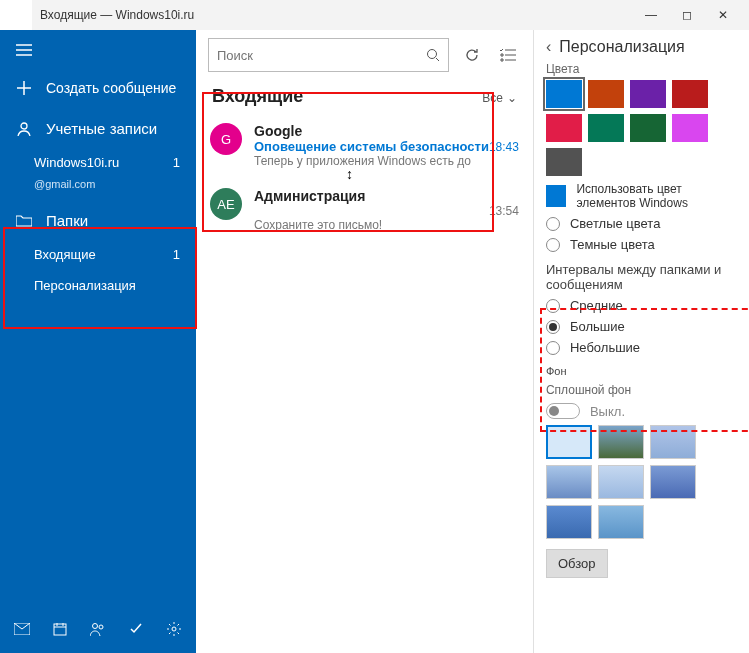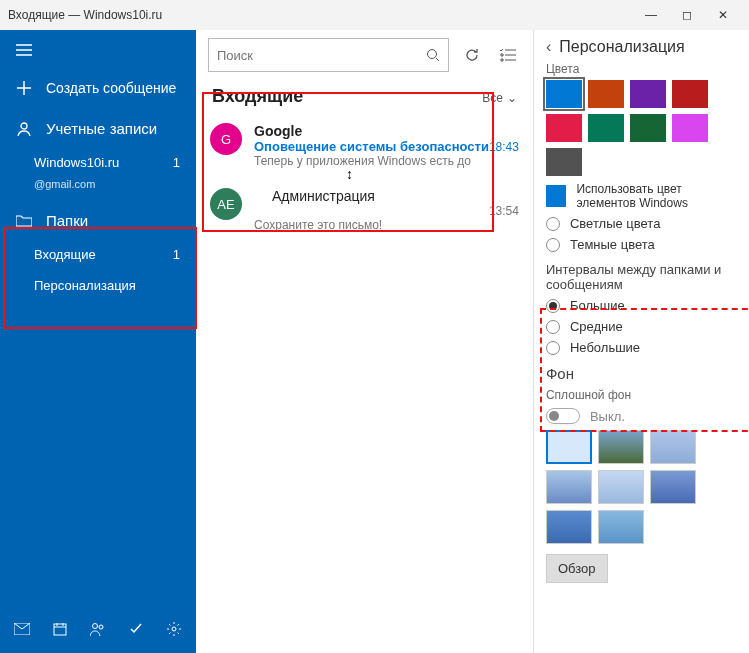--- a/index.html
+++ b/index.html
@@ -1,18 +1,18 @@
 <!DOCTYPE html>
 <html><head>
 <meta charset="utf-8">
 <style>
 * { margin: 0; padding: 0; box-sizing: border-box; font-family: "Segoe UI", Arial, sans-serif; }
 body { width: 749px; height: 653px; overflow: hidden; background: #fff; }
 
-.titlebar { height: 30px; background: #f3f3f3; display: flex; align-items: center; padding: 0 8px; font-size: 12px; color: #333; }
+.titlebar { height: 30px; background: #f3f3f3; display: flex; align-items: center; padding: 0 8px; font-size: 12px; color: #333; margin-left: 32px; }
 .titlebar .title { flex: 1; }
 .titlebar .ctrl { width: 36px; text-align: center; font-size: 12px; color: #333; cursor: default; }
 
 .app { display: flex; height: 623px; }
 
 
 .sidebar { width: 200px; background: #0063b1; color: #fff; display: flex; flex-direction: column; position: relative; }
 .sb-row { display: flex; align-items: center; padding: 10px 16px; font-size: 14px; cursor: default; gap: 14px; }
 .sb-row.ham { padding: 12px 16px; }
 .sb-icon { width: 16px; height: 16px; display: inline-flex; align-items: center; justify-content: center; }
@@ -38,21 +38,21 @@
 .listhdr .all { font-size: 12px; color: #555; display: flex; gap: 4px; align-items: center; }
 
 .msg { display: flex; padding: 10px 14px; gap: 12px; }
 .avatar { width: 32px; height: 32px; border-radius: 50%; display: flex; align-items: center; justify-content: center; color: #fff; font-size: 13px; font-weight: 400; flex-shrink: 0; }
 .msg-body { flex: 1; min-width: 0; }
 .msg-top { display: flex; justify-content: space-between; align-items: baseline; }
 .msg-from { font-size: 14px; color: #222; font-weight: 600; }
 .msg-time { font-size: 12px; color: #0078d4; }
 .msg-subj { font-size: 13px; color: #0078d4; font-weight: 600; white-space: nowrap; overflow: hidden; text-overflow: ellipsis; }
 .msg-prev { font-size: 12px; color: #777; white-space: nowrap; overflow: hidden; text-overflow: ellipsis; }
-.msg.read .msg-from { font-weight: 400; margin-left: 18px; }
+.msg.read .msg-from { font-weight: 700; }
 .msg.read .msg-subj { color: #555; font-weight: 400; }
 .msg.read .msg-time { color: #777; }
 
 .resize-cur { position: absolute; font-size: 14px; color: #000; }
 
 
 .pane { width: 240px; padding: 8px 12px; overflow: hidden; font-size: 13px; color: #333; position: relative; }
 .pane-hdr { display: flex; align-items: center; gap: 8px; margin-bottom: 4px; }
 .pane-hdr h3 { font-size: 16px; font-weight: 400; }
 .pane-hdr .back { font-size: 16px; color: #555; }
@@ -263,33 +263,33 @@
         <span class="radio"></span>
         <span>Светлые цвета</span>
       </div>
     <div class="opt">
         <span class="radio"></span>
         <span>Темные цвета</span>
       </div>
 
     <div class="sect-title">Интервалы между папками и сообщениям</div>
     <div class="opt">
+        <span class="radio"></span>
+        <span>Средние</span>
+      </div>
+    <div class="opt">
         <span class="radio on"></span>
         <span>Большие</span>
       </div>
     <div class="opt">
         <span class="radio"></span>
-        <span>Средние</span>
-      </div>
-    <div class="opt">
-        <span class="radio"></span>
         <span>Небольшие</span>
       </div>
 
-    <div class="sect-title" style="font-size:15px">Фон</div>
+    <div class="sect-title" style="font-size:11px">Фон</div>
     <div class="pane-lbl">Сплошной фон</div>
     <div class="opt">
       <span class="toggle"></span>
       <span style="color:#888">Выкл.</span>
     </div>
     <div class="thumbs">
       <div class="thumb sel"></div>
       <div class="thumb" style="background:linear-gradient(#7aa3c9,#4a6a3a)"></div>
       <div class="thumb" style="background:linear-gradient(#b0c4e8,#8eadd8)"></div>
       <div class="thumb" style="background:linear-gradient(#a8c5e8,#6a8cc4)"></div>

